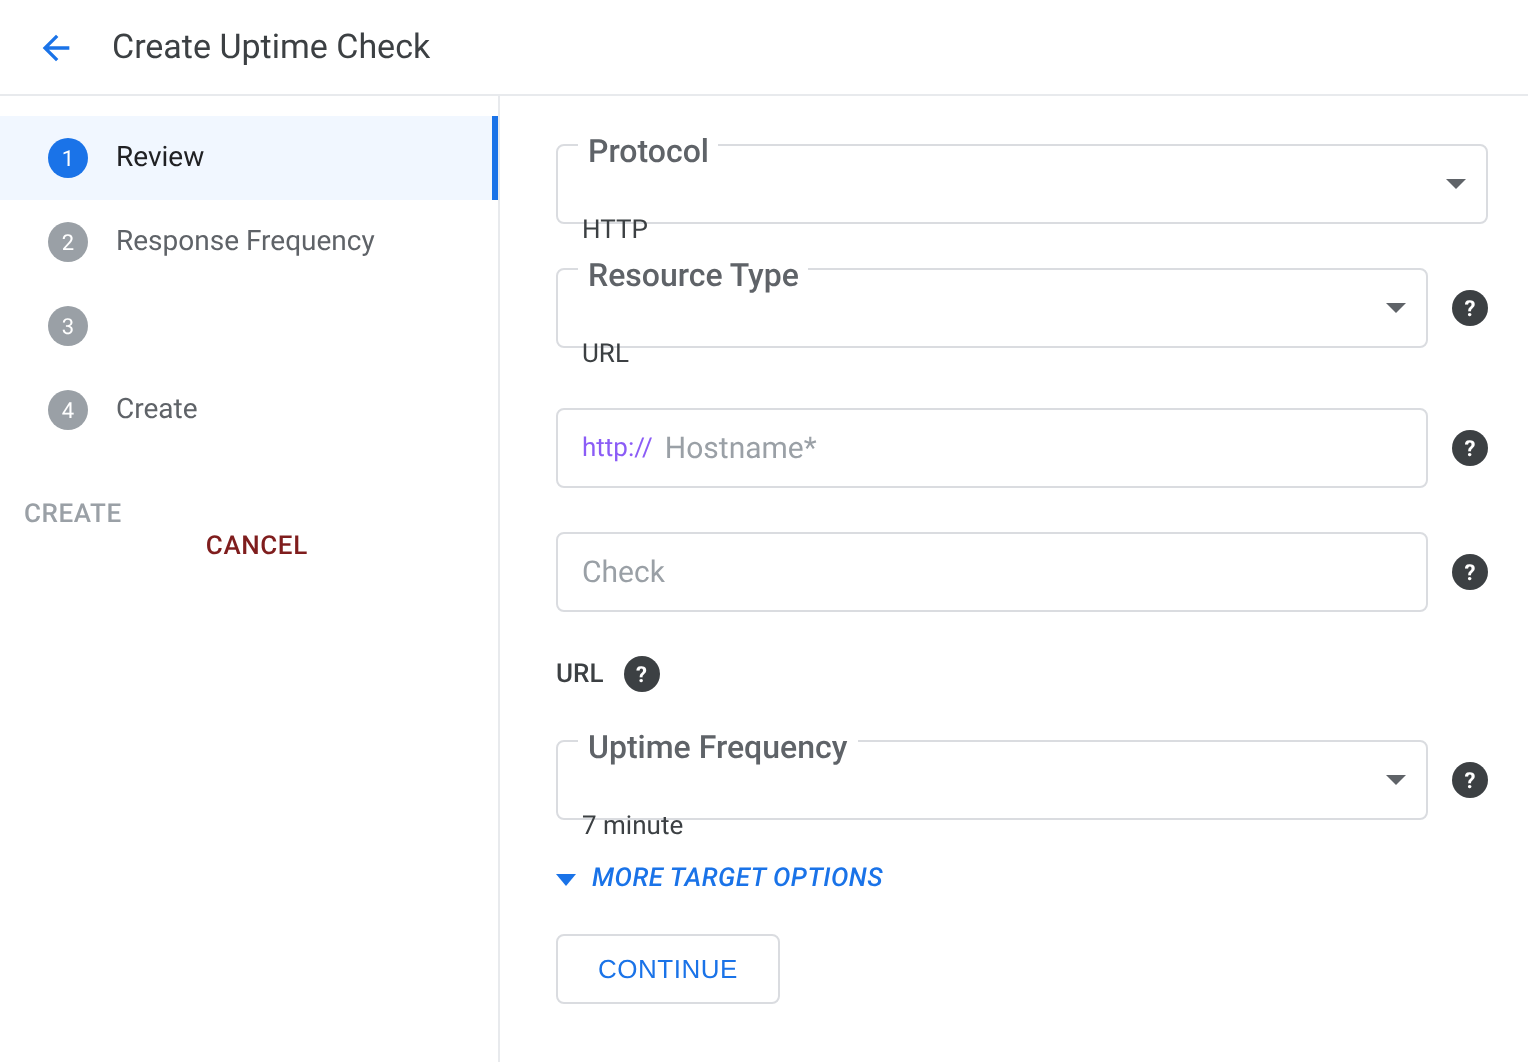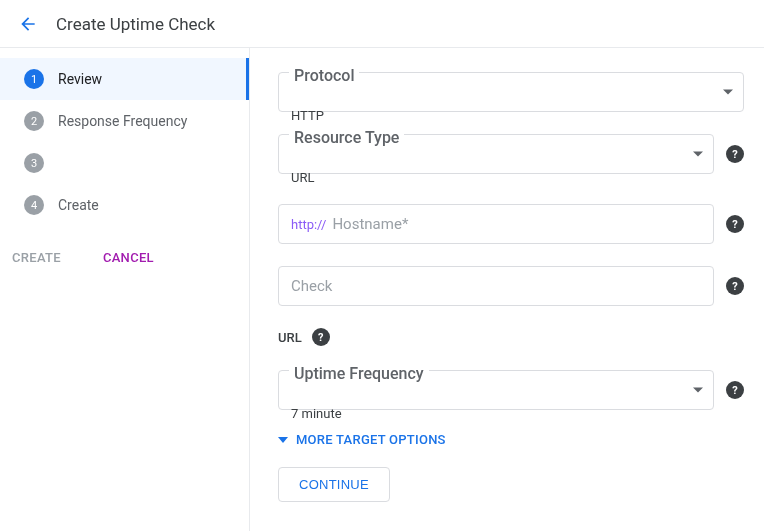--- a/index.html
+++ b/index.html
@@ -52,21 +52,21 @@
       background: #9aa0a6; color: #fff;
       font-size: 11px; display: flex; align-items: center; justify-content: center;
       margin-right: 14px;
     }
     .step.active .step-num { background: #1a73e8; }
     .side-actions {
       display: flex; gap: 42px; padding: 24px 12px;
       font-size: 13px; font-weight: 500; letter-spacing: .3px;
     }
     .side-actions .create { color: #9aa0a6; cursor: default; }
-    .side-actions .cancel { color: #a21caf; cursor: pointer; }
+    .side-actions .cancel { color: #7f1d1d; cursor: pointer; margin-top: 16px; }
     .main {
       flex: 1; padding: 24px 20px 20px 28px; overflow-y: auto;
     }
     .instruction { font-size: 13px; color: #3c4043; margin-bottom: 22px; }
     .field-wrap { position: relative; margin-bottom: 22px; display: flex; align-items: center; gap: 12px; }
     .field {
       flex: 1; position: relative;
       border: 1px solid #dadce0;
       border-radius: 4px;
       height: 40px;
@@ -94,21 +94,21 @@
       font-size: 11px; font-weight: 700; cursor: pointer; flex-shrink: 0;
     }
     .url-label-row {
       display: flex; align-items: center; gap: 10px;
       font-size: 13px; font-weight: 500; color: #3c4043;
       margin-bottom: 24px;
     }
     .more-options {
       display: flex; align-items: center; gap: 8px;
       color: #1a73e8; font-size: 13px; font-weight: 500;
-      letter-spacing: .25px; cursor: pointer; margin-bottom: 20px;
+      letter-spacing: .25px; cursor: pointer; margin-bottom: 20px; font-style: italic;
     }
     .chevron-down {
       width: 0; height: 0; border-left: 5px solid transparent; border-right: 5px solid transparent;
       border-top: 6px solid #1a73e8;
     }
     .continue-btn {
       border: 1px solid #dadce0; border-radius: 4px;
       background: #fff; color: #1a73e8;
       font-size: 13px; font-weight: 500; letter-spacing: .25px;
       padding: 9px 20px; cursor: pointer;

